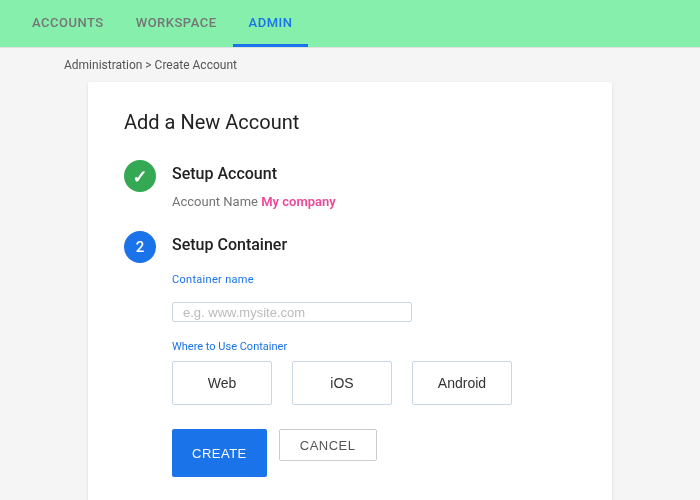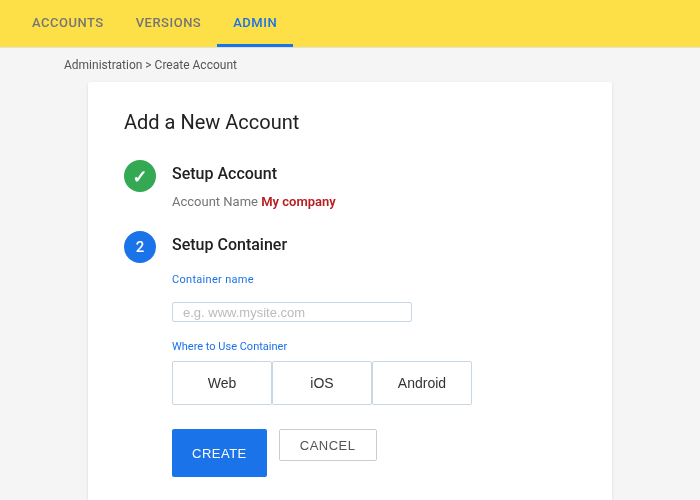--- a/index.html
+++ b/index.html
@@ -8,21 +8,21 @@
       background: #f5f5f5;
       width: 700px;
       height: 500px;
       overflow: hidden;
       font-size: 14px;
       color: #333;
     }
 
     
     .top-nav {
-      background: #fde047;
+      background: #86efac;
       border-bottom: 1px solid #e0e0e0;
       display: flex;
       align-items: stretch;
       height: 48px;
       padding: 0 16px;
     }
     .nav-item {
       display: flex;
       align-items: center;
       padding: 0 16px;
@@ -111,21 +111,21 @@
     }
 
     .step-subtitle {
       font-size: 13px;
       color: #757575;
       margin-bottom: 0;
       margin-left: 0;
     }
     .step-subtitle strong {
       font-weight: 600;
-      color: #b91c1c;
+      color: #ec4899;
     }
 
     
     .form-section {
       margin-top: 12px;
     }
 
     .form-label {
       font-size: 11px;
       color: #1a73e8;
@@ -153,21 +153,21 @@
 
     .where-label {
       font-size: 11px;
       color: #1a73e8;
       margin-bottom: 8px;
       display: block;
     }
 
     .platform-buttons {
       display: flex;
-      gap: 0;
+      gap: 20px;
       margin-bottom: 24px;
     }
 
     .platform-btn {
       width: 100px;
       height: 44px;
       border: 1px solid #c8d6e5;
       background: #fff;
       border-radius: 2px;
       font-size: 14px;
@@ -212,21 +212,21 @@
       letter-spacing: 0.5px;
       cursor: pointer;
       text-transform: uppercase;
     }
   </style>
 </head>
 <body>
 
 <nav class="top-nav">
   <a class="nav-item">ACCOUNTS</a>
-  <a class="nav-item">VERSIONS</a>
+  <a class="nav-item">WORKSPACE</a>
   <a class="nav-item active">ADMIN</a>
 </nav>
 
 <div class="breadcrumb-bar">
   <span>Administration &gt; Create Account</span>
 </div>
 
 <div class="card">
   <h2 class="card-title">Add a New Account</h2>
 

